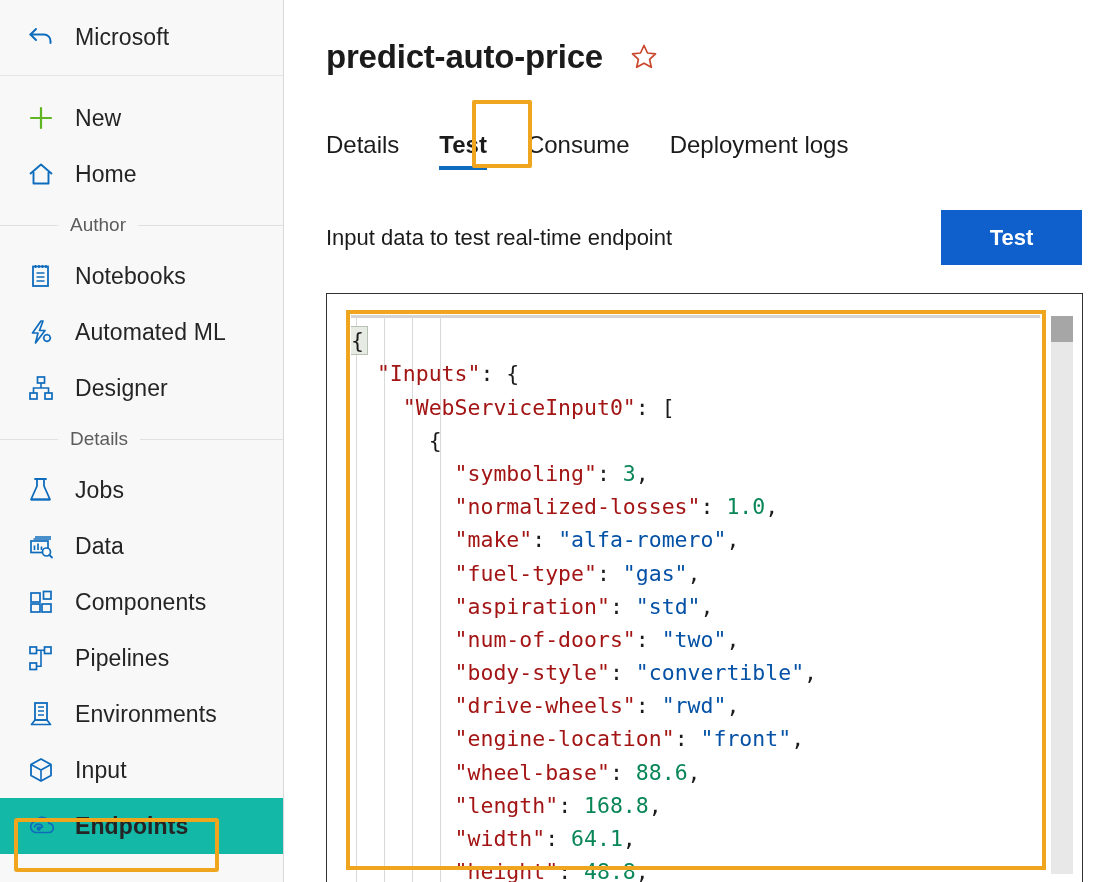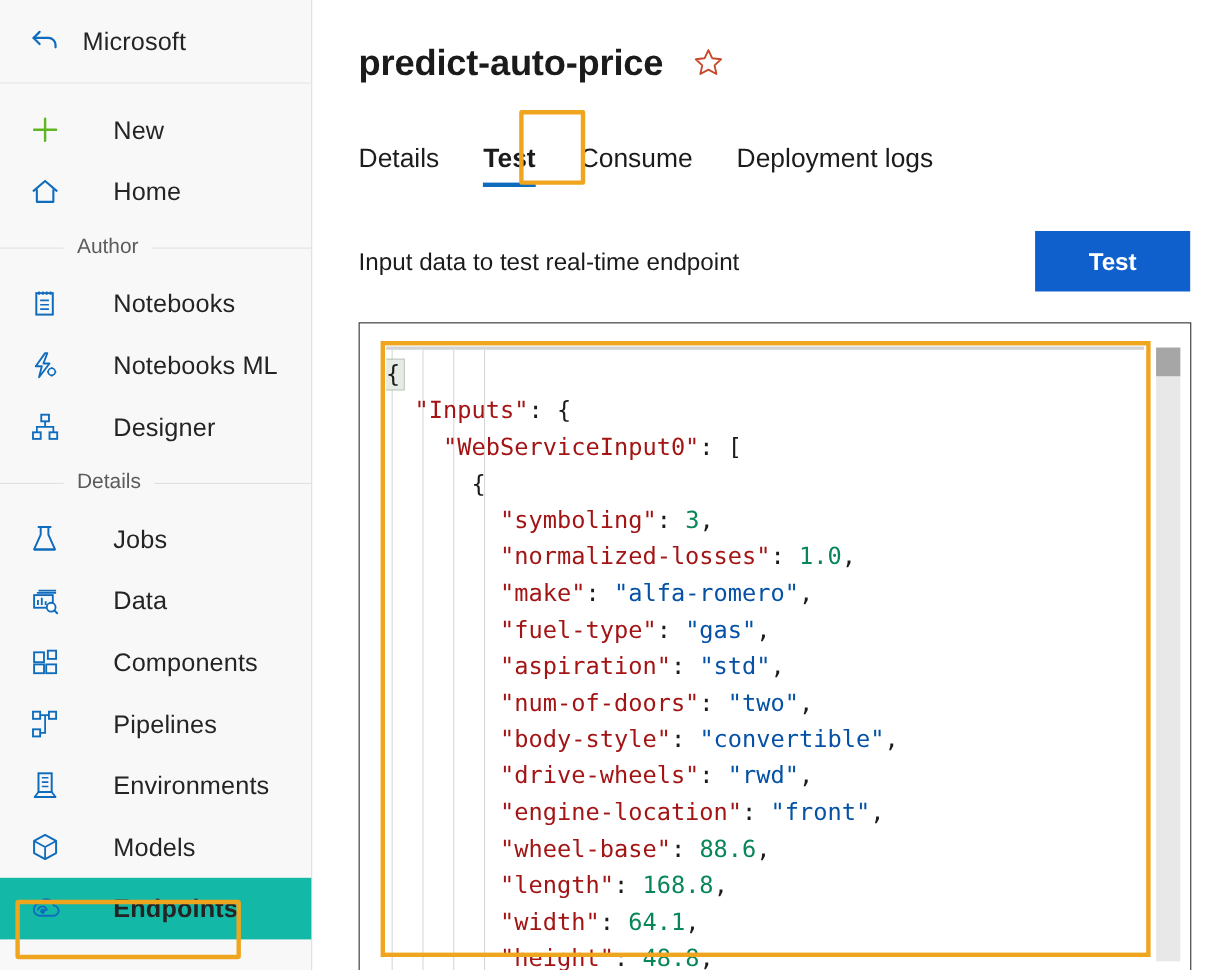--- a/index.html
+++ b/index.html
@@ -34,21 +34,20 @@
     letter-spacing: .1px;
   }
 
   .nav-list { padding-top: 14px; }
   .nav-item {
     position: relative;
     height: 56px;
     display: flex; align-items: center;
     padding-left: 26px;
     cursor: pointer;
-    gap: 28px;
   }
   .nav-item .ico {
     width: 34px; height: 30px;
     display: flex; align-items: center; justify-content: flex-start;
     flex: 0 0 34px;
   }
   .nav-item .lbl {
     font-size: 23px; color: #242424; margin-left: 15px;
     letter-spacing: .1px; white-space: nowrap;
   }
@@ -270,21 +269,21 @@
       </div>
 
       <div class="nav-item">
         <span class="ico">
           <svg width="30" height="30" viewBox="0 0 30 30">
             <path d="M15 4 L6.5 16 H12 L9.5 26 L19 13.5 H13.5 L17 4 Z" fill="none" stroke="#0f6cbd" stroke-width="1.7" stroke-linejoin="round"></path>
             <circle cx="21" cy="21" r="3.2" fill="none" stroke="#0f6cbd" stroke-width="1.5"></circle>
             <path d="M21 16.8 V18 M21 24 V25.2 M16.8 21 H18 M24 21 H25.2" stroke="#0f6cbd" stroke-width="1.4"></path>
           </svg>
         </span>
-        <span class="lbl">Notebooks ML</span>
+        <span class="lbl">Automated ML</span>
       </div>
 
       <div class="nav-item">
         <span class="ico">
           <svg width="30" height="30" viewBox="0 0 30 30">
             <rect x="11.5" y="4" width="7" height="6" fill="none" stroke="#0f6cbd" stroke-width="1.7"></rect>
             <rect x="4" y="20" width="7" height="6" fill="none" stroke="#0f6cbd" stroke-width="1.7"></rect>
             <rect x="19" y="20" width="7" height="6" fill="none" stroke="#0f6cbd" stroke-width="1.7"></rect>
             <path d="M15 10 V15 M7.5 20 V15 H22.5 V20" fill="none" stroke="#0f6cbd" stroke-width="1.6"></path>
           </svg>
@@ -356,21 +355,21 @@
         <span class="lbl">Environments</span>
       </div>
 
       <div class="nav-item">
         <span class="ico">
           <svg width="30" height="30" viewBox="0 0 30 30">
             <path d="M15 4 L25 9.5 V20.5 L15 26 L5 20.5 V9.5 Z" fill="none" stroke="#0f6cbd" stroke-width="1.8" stroke-linejoin="round"></path>
             <path d="M5 9.5 L15 15 L25 9.5 M15 15 V26" fill="none" stroke="#0f6cbd" stroke-width="1.6" stroke-linejoin="round"></path>
           </svg>
         </span>
-        <span class="lbl">Models</span>
+        <span class="lbl">Input</span>
       </div>
 
       <div class="nav-item selected">
         <span class="ico">
           <svg width="32" height="30" viewBox="0 0 32 30">
             <path d="M10 21.5 h12.5 a4.6 4.6 0 0 0 .4 -9.2 a6.4 6.4 0 0 0 -12.2 -2.1 a5.3 5.3 0 0 0 -.7 11.3 Z" fill="none" stroke="#0f6cbd" stroke-width="1.7" stroke-linejoin="round"></path>
             <path d="M8.5 16 a4.2 4.2 0 0 1 8 0 a4.2 4.2 0 0 0 -3.6 3.2" fill="none" stroke="#0f6cbd" stroke-width="1.6" stroke-linecap="round"></path>
             <circle cx="12.8" cy="17.4" r="2.2" fill="#0f6cbd"></circle>
           </svg>
         </span>

